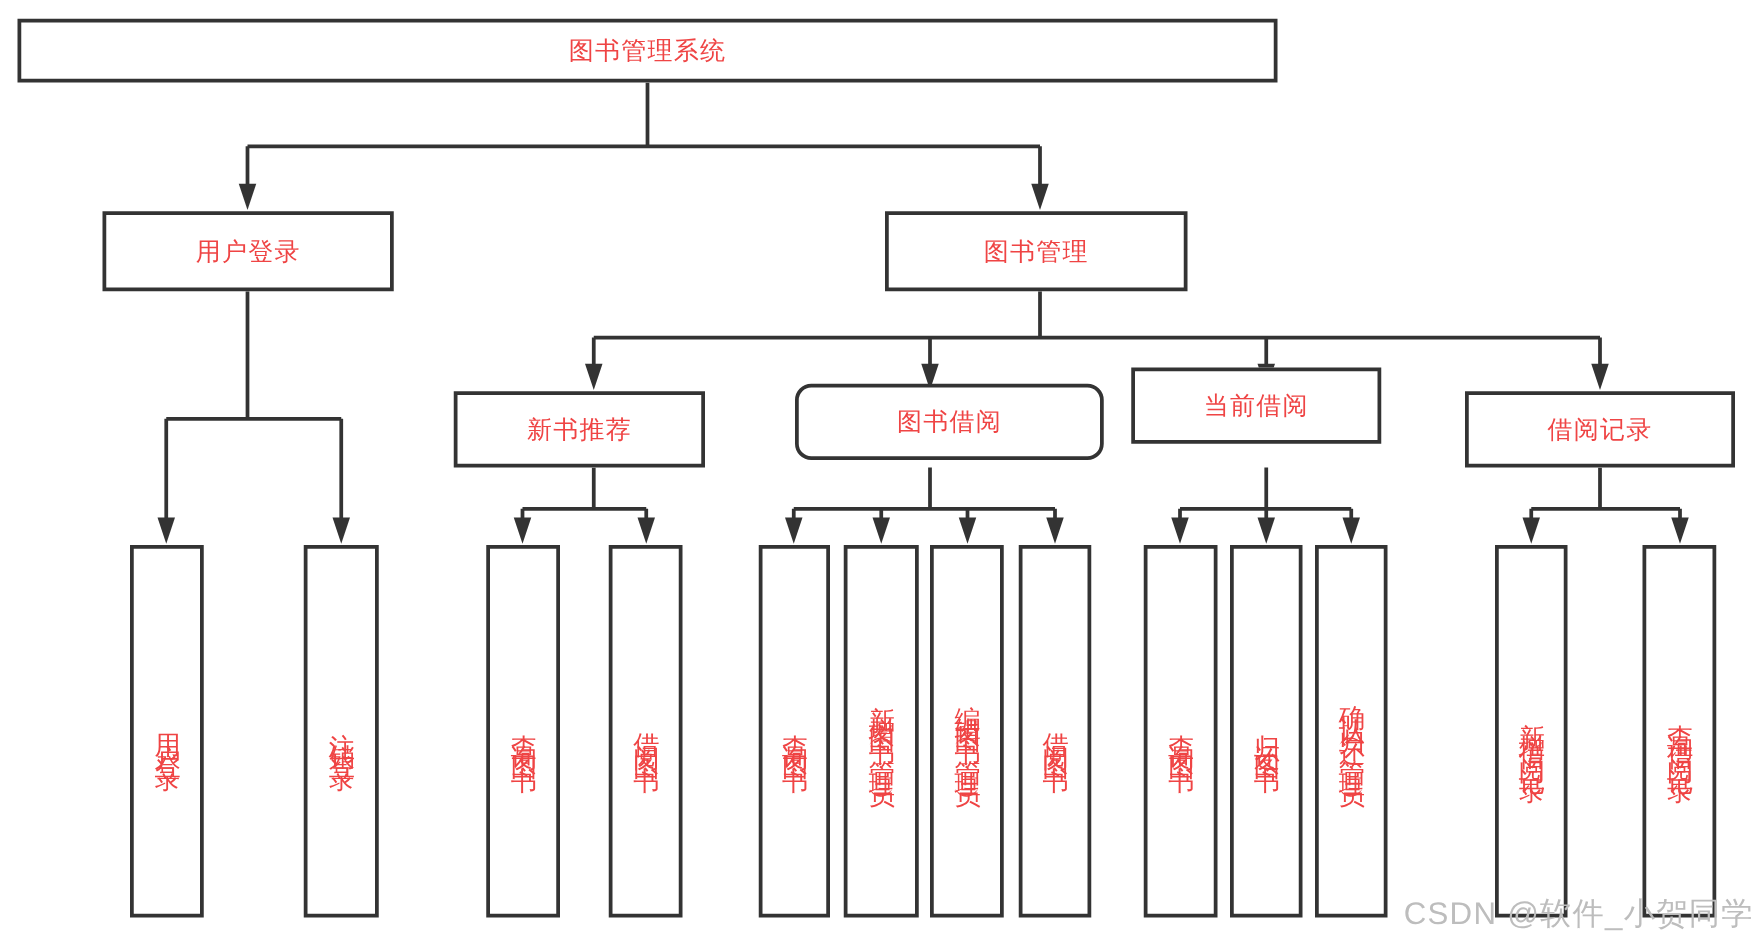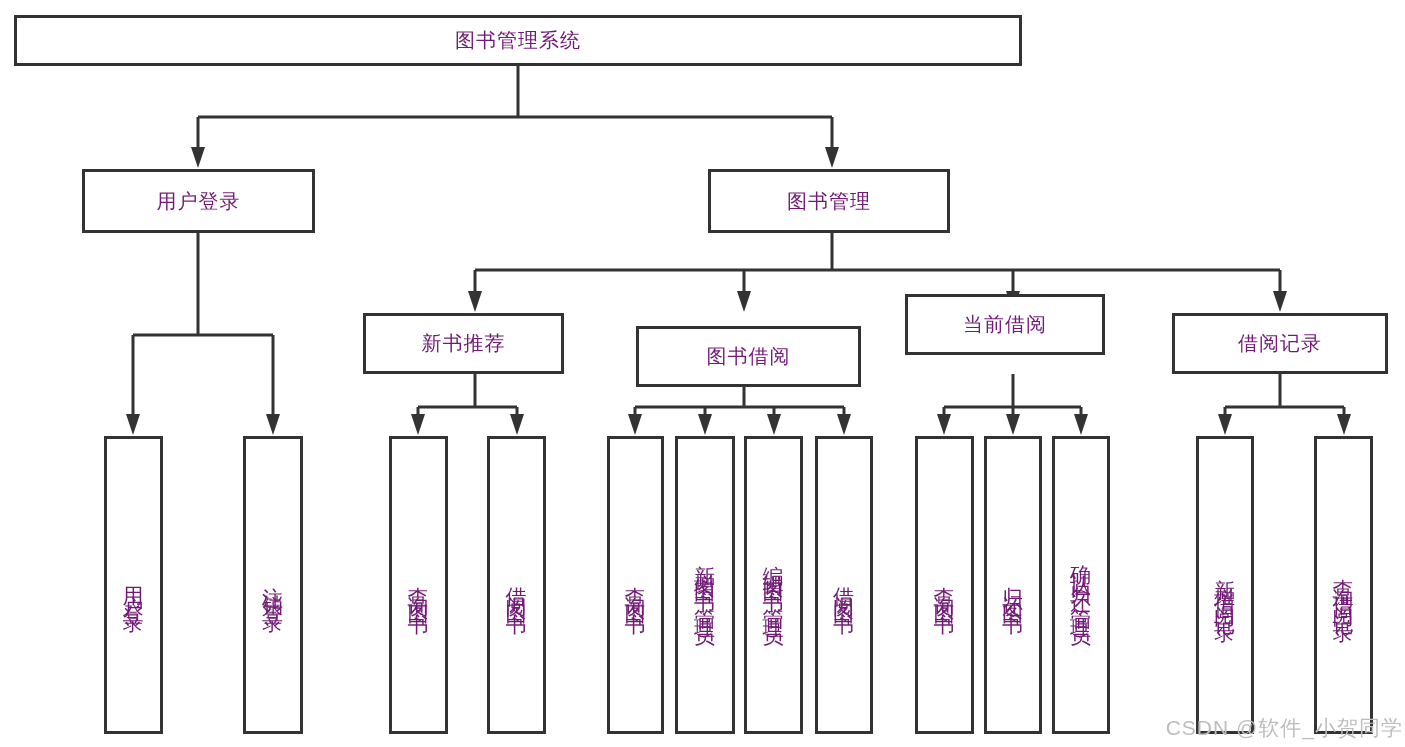--- a/index.html
+++ b/index.html
@@ -10,62 +10,62 @@
     font-family:"Liberation Sans","DejaVu Sans",sans-serif;
     overflow:hidden;
   }
   #connectors{position:absolute;left:0;top:0;}
   .node{
     position:absolute;
     box-sizing:border-box;
     background:#fff;
     border:3px solid #333;
     display:flex;align-items:center;justify-content:center;
-    color:#701a75;
+    color:#ef4444;
     font-size:20px;
     letter-spacing:1px;
     z-index:2;
   }
   .leaf{
     writing-mode:vertical-rl;
     text-orientation:mixed;
     font-size:21px;
     letter-spacing:0.42em;
     line-height:1;
     padding-top:6px;
   }
   
   .n-root{left:14px;top:15px;width:1008px;height:51px;}
   
   .n-login{left:82px;top:169px;width:233px;height:64px;}
   .n-mgmt{left:708px;top:169px;width:242px;height:64px;}
   
   .n-l3a{left:363px;top:313px;width:201px;height:61px;}
-  .n-l3b{left:636px;top:326px;width:225px;height:61px;}
+  .n-l3b{left:636px;top:307px;width:247px;height:61px;border-radius:13px;}
   .n-l3c{left:905px;top:294px;width:200px;height:61px;}
   .n-l3d{left:1172px;top:313px;width:216px;height:61px;}
   
   .lf{top:436px;height:298px;width:59px;}
   .lf1{left:104px;}
   .lf2{left:243px;width:60px;}
   .lf3{left:389px;}
   .lf4{left:487px;}
   .lf5{left:607px;width:57px;}
   .lf6{left:675px;width:60px;}
   .lf7{left:744px;}
   .lf8{left:815px;width:58px;}
   .lf9{left:915px;}
   .lf10{left:984px;width:58px;}
   .lf11{left:1052px;width:58px;}
   .lf12{left:1196px;width:58px;}
   .lf13{left:1314px;}
   .watermark{
     position:absolute;
     right:2px;top:714px;
-    font-size:21px;
+    font-size:25px;
     color:#bdbdbd;
     letter-spacing:1px;
     z-index:3;
     white-space:nowrap;
   }
 </style>
 </head>
 <body>
 
 <div id="canvas">

